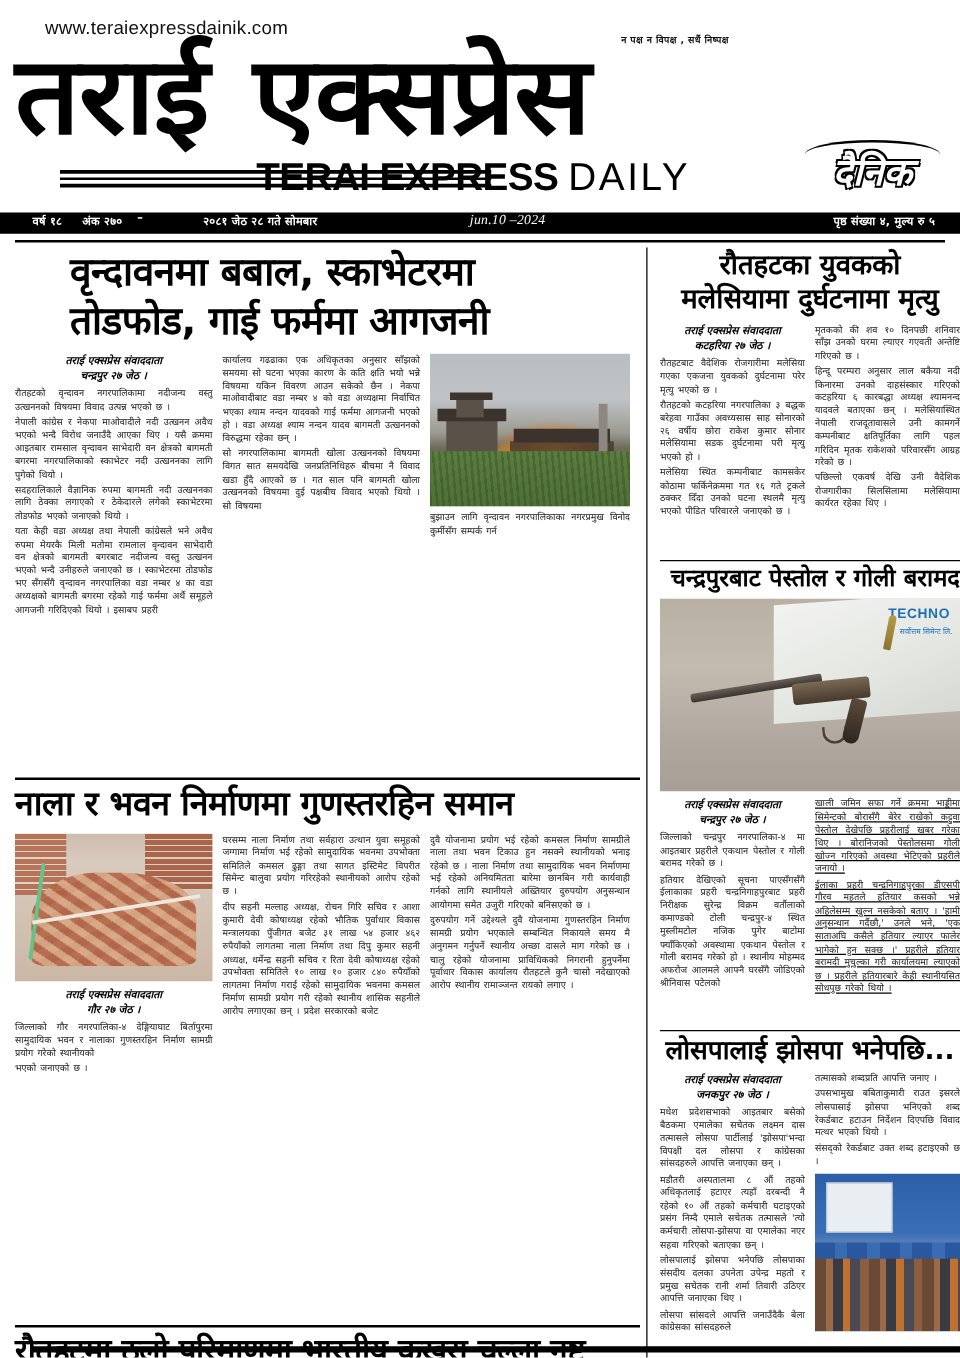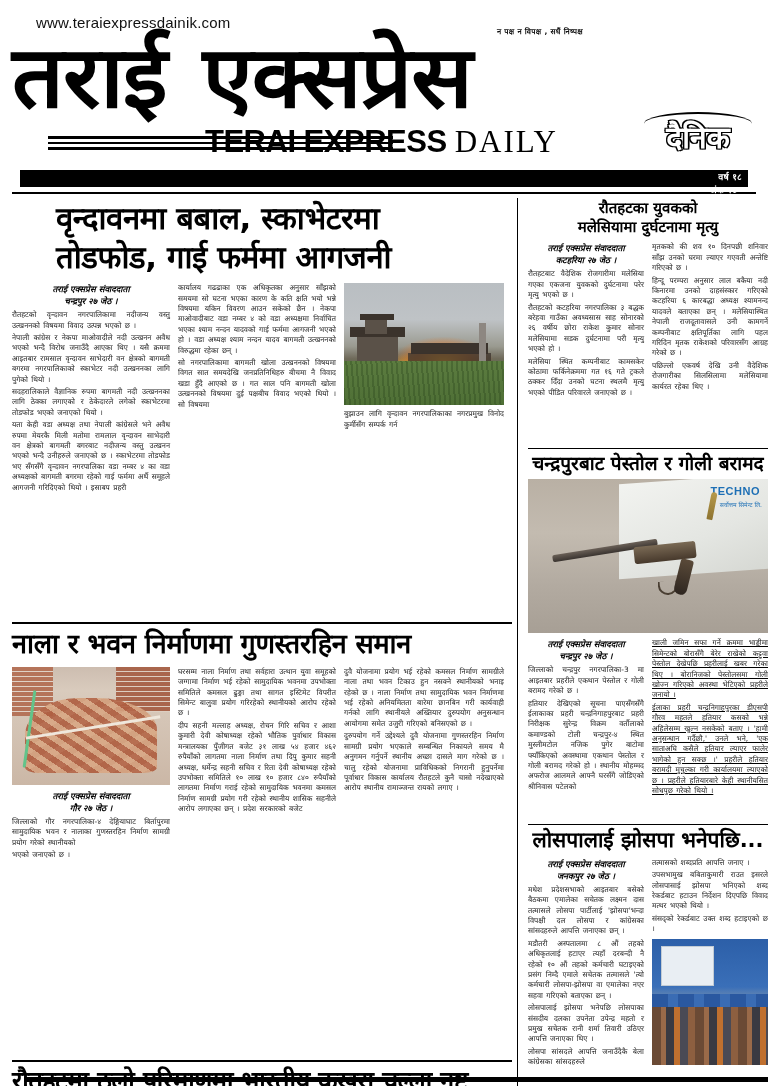--- a/index.html
+++ b/index.html
@@ -41,48 +41,47 @@
   }
   .underline-group .ul{height:3px;background:#000;margin-bottom:3px;}
   .underline-group .ul.thin{height:2px;}
   .latin-title{
     position:absolute;left:205px;top:124px;
     font-size:31px;font-weight:900;letter-spacing:-0.5px;
     font-family:"Liberation Sans",sans-serif;
   }
   .latin-title .daily{
     font-weight:400;font-style:normal;letter-spacing:2px;
-    font-family:Liberation Serif, serif;font-size:31px;
+    font-family:Liberation Sans, sans-serif;font-size:31px;
   }
   .badge{
     position:absolute;right:14px;top:112px;
-    width:112px;height:52px;
+    width:112px;height:52px;font-style:italic;
   }
   .badge .badge-text{
     position:absolute;left:0;top:4px;width:112px;text-align:center;
     font-family:"DejaVu Sans",sans-serif;font-weight:900;font-size:30px;
     color:#fff;
     -webkit-text-stroke:1.6px #000;
     paint-order:stroke fill;
     text-shadow:
       -1.4px -1.4px 0 #000, 1.4px -1.4px 0 #000,
       -1.4px 1.4px 0 #000, 1.4px 1.4px 0 #000;
   }
   .badge .arc{
     position:absolute;left:2px;top:0px;width:108px;height:12px;
     border-top:2px solid #000;border-radius:60% 60% 0 0 / 100% 100% 0 0;
   }
 
   
   .infobar{
-    margin:0 20px;height:17px;background:#000;color:#fff;
-    display:flex;align-items:flex-end;
+    margin:0 0;height:17px;background:#000;color:#fff;
+    display:flex;align-items:flex-start;
     font-family:"DejaVu Sans",sans-serif;font-size:9px;font-weight:700;
     letter-spacing:.2px;
-    flex-direction:column;
   }
   .infobar .ib{padding:0 6px;white-space:nowrap;}
   .ib-year{margin-left:20px;}
   .ib-issue{margin-left:4px;}
   .ib-dash{margin-left:0px;}
   .ib-nepdate{margin-left:36px;}
   .ib-engdate{margin-left:110px;font-style:italic;font-weight:400;font-size:11px;font-family:"Liberation Serif",serif;}
   .ib-price{margin-left:auto;margin-right:14px;}
 
   .rule-under-info{margin:5px 12px 0 12px;height:2px;background:#000;}
@@ -311,21 +310,21 @@
             <div class="roofdark" style="left:40%;top:57%;width:52%;height:12%;opacity:.75;"></div>
             <div class="post" style="right:11%;top:33%;width:7px;height:48%;"></div>
             <div class="grass"></div>
           </div>
           <p class="para" style="margin-top:4px;">बुझाउन लागि वृन्दावन नगरपालिकाका नगरप्रमुख विनोद कुर्मीसँग सम्पर्क गर्न</p>
         </div>
       </div>
     </div>
 
     <div style="position:absolute;left:516px;top:6px;width:240px;">
-      <div class="hl" style="font-size:15px;text-align:center;">
+      <div class="hl" style="font-size:22px;text-align:center;">
         <div>रौतहटका युवकको</div>
         <div style="margin-top:1px;">मलेसियामा दुर्घटनामा मृत्यु</div>
       </div>
       <div style="display:flex;gap:8px;margin-top:6px;">
         <div class="col" style="width:116px;">
           <div class="byline">
             <div>तराई एक्सप्रेस संवाददाता</div>
             <div>कटहरिया २७ जेठ ।</div>
           </div>
           <p class="para">रौतहटबाट वैदेशिक रोजगारीमा मलेसिया गएका एकजना युवकको दुर्घटनामा परेर मृत्यु भएको छ ।</p>
@@ -336,40 +335,40 @@
           <p class="para">मृतकको की शव १० दिनपछी शनिवार साँझ उनको घरमा ल्याएर गएवती अन्तेष्टि गरिएको छ ।</p>
           <p class="para">हिन्दू परम्परा अनुसार लाल बकैया नदी किनारमा उनको दाहसंस्कार गरिएको कटहरिया ६ कारबद्धा अध्यक्ष श्यामनन्द यादवले बताएका छन् । मलेसियास्थित नेपाली राजदूतावासले उनी कामगर्ने कम्पनीबाट क्षतिपूर्तिका लागि पहल गरिदिन मृतक राकेशको परिवारसँग आग्रह गरेको छ ।</p>
           <p class="para">पछिल्लो एकवर्ष देखि उनी वैदेशिक रोजगारीका सिलसिलामा मलेसियामा कार्यरत रहेका थिए ।</p>
         </div>
       </div>
     </div>
 
     <div class="rule thin" style="position:absolute;left:516px;top:254px;width:240px;"></div>
 
     <div style="position:absolute;left:516px;top:258px;width:240px;">
-      <div class="hl" style="font-size:19px;text-align:center;">चन्द्रपुरबाट पेस्तोल र गोली बरामद</div>
+      <div class="hl" style="font-size:19px;text-align:right;">चन्द्रपुरबाट पेस्तोल र गोली बरामद</div>
 
       <div class="photo ph-gun" style="width:240px;height:154px;margin-top:5px;">
         <div class="bag"></div>
         <div class="bagtxt">TECHNO</div>
         <div class="bagtxt2">सर्वोत्तम सिमेन्ट लि.</div>
         <div class="bullet"></div>
         <div class="barrel"></div>
         <div class="body"></div>
         <div class="trig"></div>
         <div class="grip"></div>
       </div>
 
       <div style="display:flex;gap:8px;margin-top:5px;">
         <div class="col" style="width:116px;">
           <div class="byline">
             <div>तराई एक्सप्रेस संवाददाता</div>
             <div>चन्द्रपुर २७ जेठ ।</div>
           </div>
-          <p class="para">जिल्लाको चन्द्रपुर नगरपालिका-3 मा आइतबार प्रहरीले एकथान पेस्तोल र गोली बरामद गरेको छ ।</p>
+          <p class="para">जिल्लाको चन्द्रपुर नगरपालिका-४ मा आइतबार प्रहरीले एकथान पेस्तोल र गोली बरामद गरेको छ ।</p>
           <p class="para">हतियार देखिएको सूचना पाएसँगसँगै ईलाकाका प्रहरी चन्द्रनिगाहपुरबाट प्रहरी निरीक्षक सुरेन्द्र विक्रम वर्तौलाको कमाण्डको टोली चन्द्रपुर-४ स्थित मुस्लीमटोल नजिक पुगेर बाटोमा फ्याँकिएको अवस्थामा एकथान पेस्तोल र गोली बरामद गरेको हो । स्थानीय मोहम्मद अफरोज आलमले आफ्नै घरसँगै जोडिएको श्रीनिवास पटेलको</p>
         </div>
         <div class="col" style="width:116px;text-decoration:underline;">
           <p class="para">खाली जमिन सफा गर्ने क्रममा भाड्डीमा सिमेन्टको बोरासँगै बेरेर राखेको कट्टुवा पेस्तोल देखेपछि प्रहरीलाई खबर गरेका थिए । बोरानिजको पेस्तोलसमा गोली खोज्न गरिएको अवस्था भेटिएको प्रहरीले जनायो ।</p>
           <p class="para">ईलाका प्रहरी चन्द्रनिगाहपुरका डीएसपी गौरव महतले हतियार कसको भन्ने अहिलेसम्म खुल्न नसकेको बताए । 'हामी अनुसन्धान गर्दैछौ,' उनले भने, 'एक साताअघि कसैले हतियार ल्याएर फालेर भागेको हुन सक्छ ।' प्रहरीले हतियार बरामदी मुचुल्का गरी कार्यालयमा ल्याएको छ । प्रहरीले हतियारबारे केही स्थानीयसित सोधपुछ गरेको थियो ।</p>
         </div>
       </div>
     </div>
 
     <div class="rule" style="position:absolute;left:0;top:428px;width:500px;"></div>

